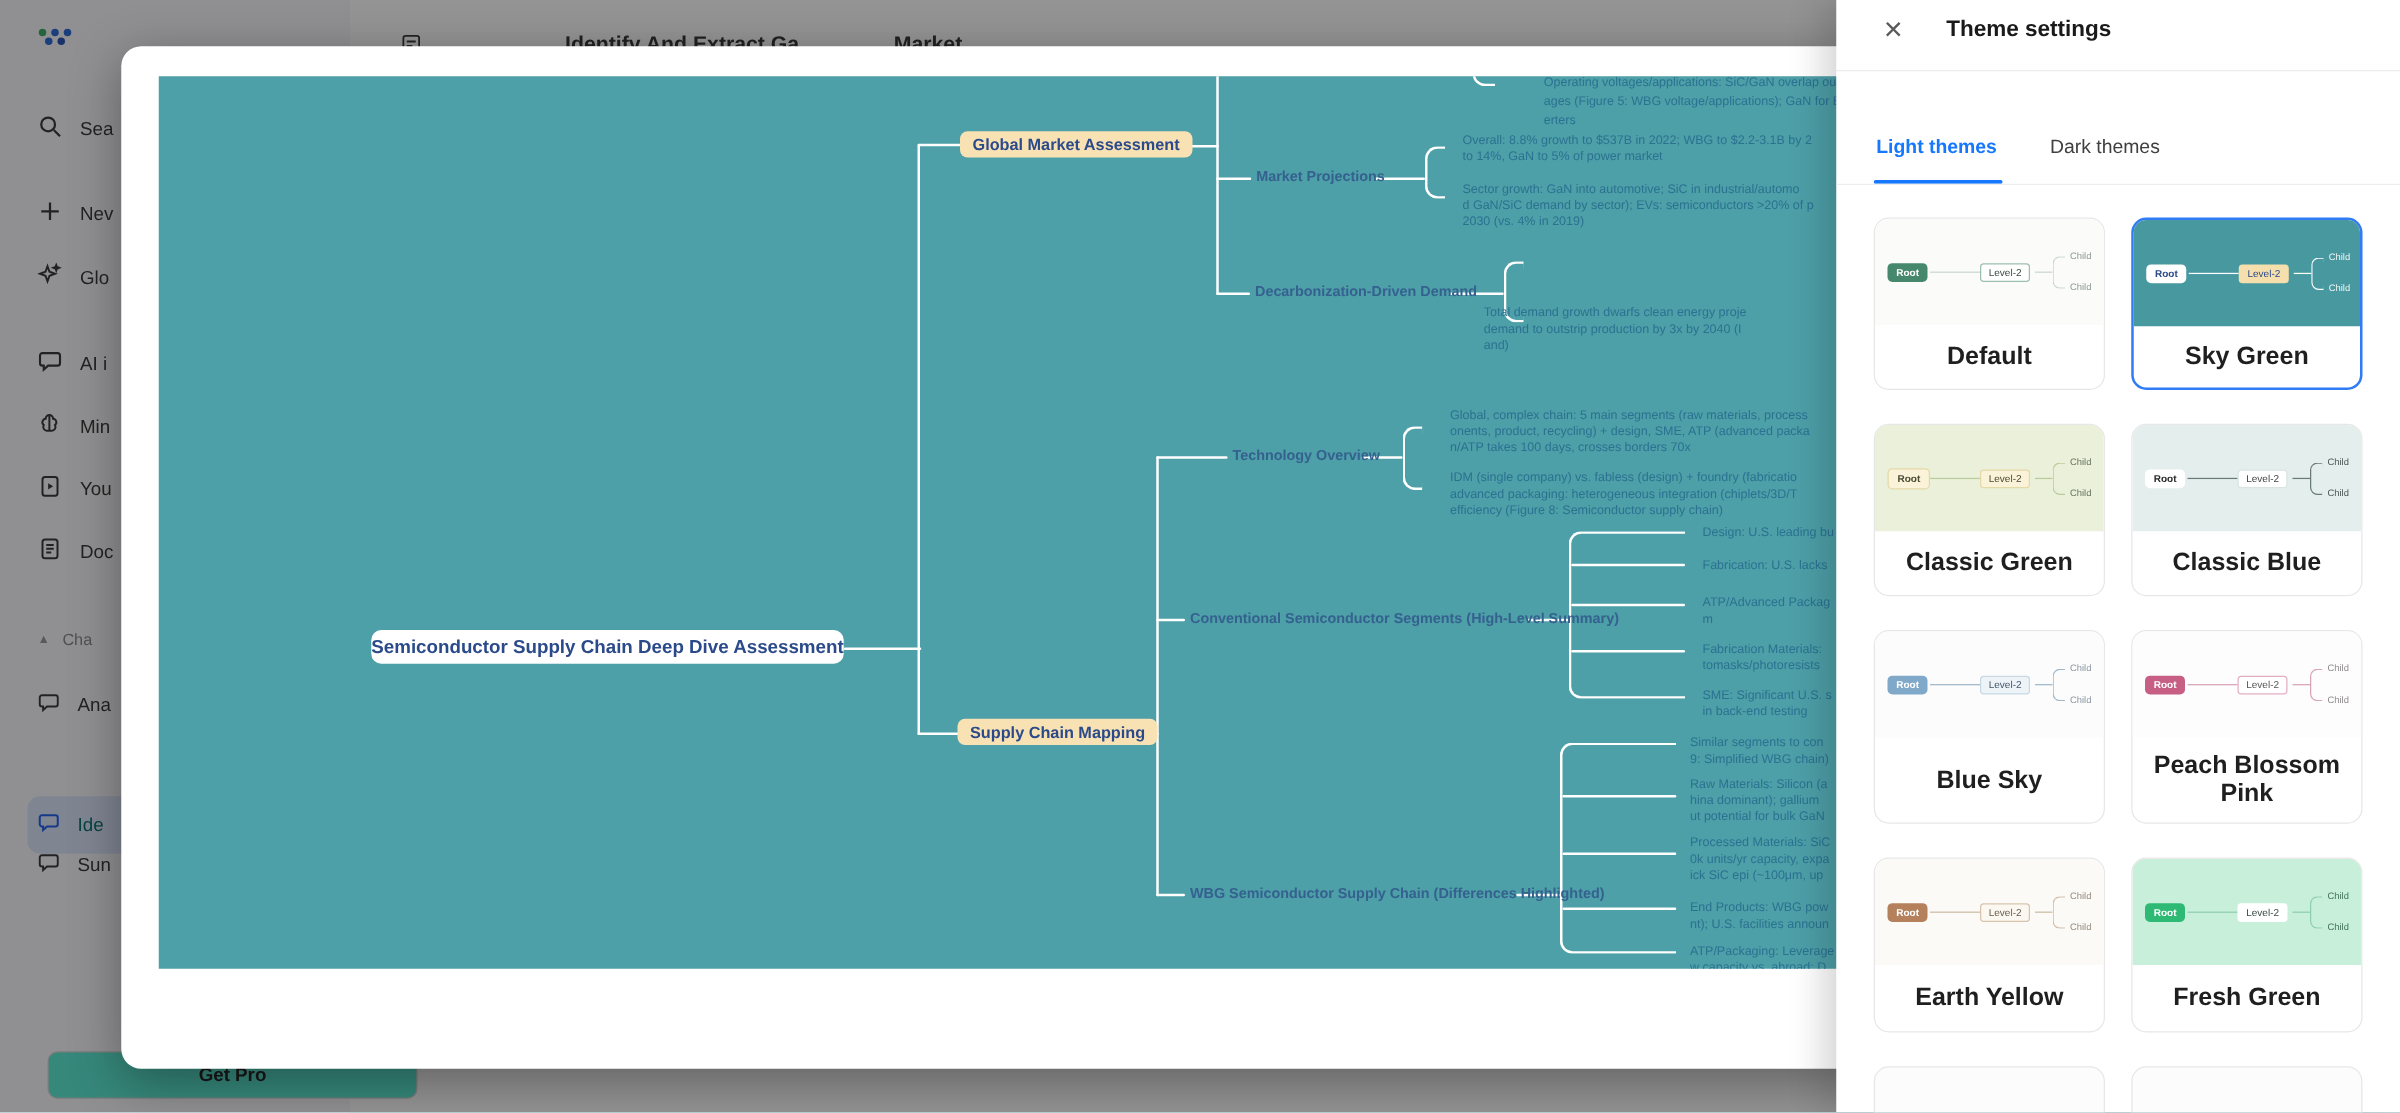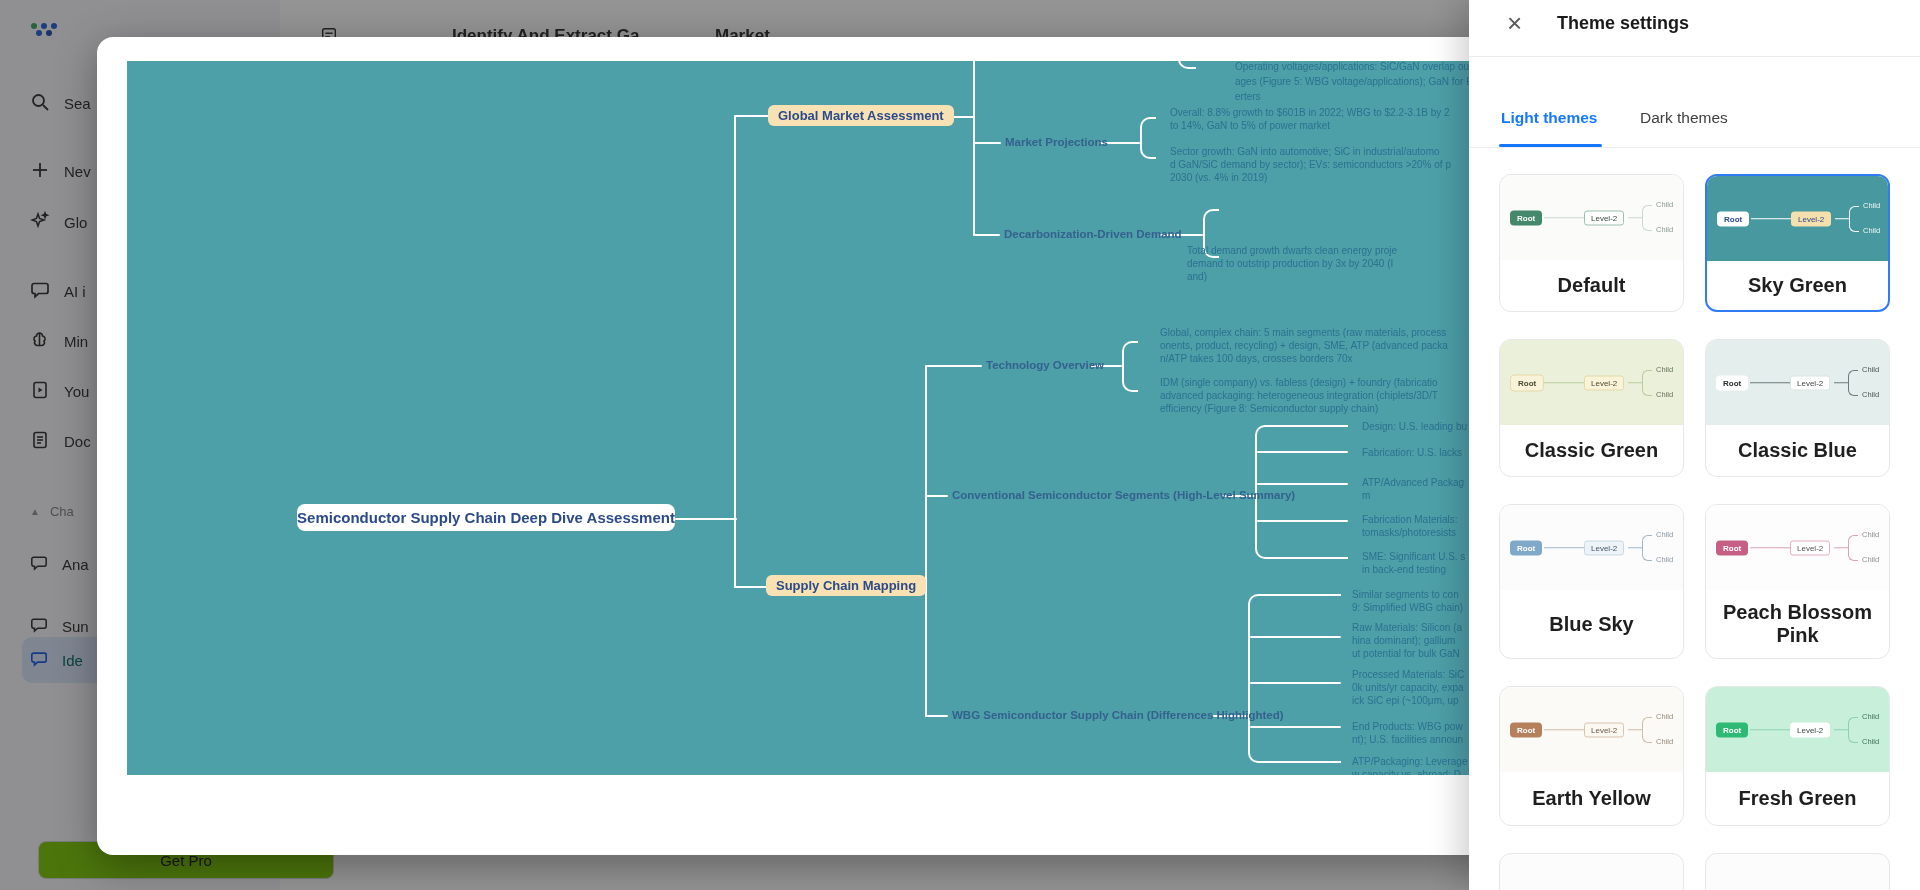--- a/index.html
+++ b/index.html
@@ -6,21 +6,21 @@
   body { font-family:"Liberation Sans","DejaVu Sans",sans-serif; background:#ffffff; }
   #stage { position:relative; width:1920px; height:890px; overflow:hidden; background:#ffffff; }
 
   
   #sidebar { position:absolute; left:0; top:0; width:280px; height:890px; background:#f9f9fb; z-index:1; }
   .sb-item { position:absolute; left:30px; display:flex; align-items:center; gap:14px; height:30px; color:#3c3c3c; font-size:15px; white-space:nowrap; }
   .sb-item svg { flex:0 0 auto; }
   .sb-section { color:#8a8a8a; font-size:13px; gap:10px; }
   .sb-pill { position:absolute; left:22px; top:637px; width:244px; height:46px; background:#dde6fb; border-radius:10px; }
   .sb-sel { color:#0f766e; }
-  #getpro { position:absolute; left:38px; top:841px; width:296px; height:38px; background:#84cc16; border:1px solid #d6d6d6; border-radius:8px; font-weight:400; font-size:15px; color:#2a2a2a; display:flex; align-items:center; justify-content:center; }
+  #getpro { position:absolute; left:38px; top:841px; width:296px; height:38px; background:#5eead4; border:1px solid #d6d6d6; border-radius:8px; font-weight:700; font-size:15px; color:#2a2a2a; display:flex; align-items:center; justify-content:center; }
 
   
   #topbar { position:absolute; left:280px; top:0; right:0; height:56px; background:#ffffff; z-index:1; }
   .tb-title { position:absolute; top:26px; font-size:17px; font-weight:600; color:#3a3a3a; white-space:nowrap; }
 
   
   #backdrop { position:absolute; inset:0; background:rgba(0,0,0,0.42); z-index:5; }
 
   
   #modal { position:absolute; left:97px; top:37px; width:1390px; height:818px; background:#ffffff; border-radius:16px; box-shadow:0 10px 40px rgba(0,0,0,.35); z-index:10; overflow:hidden; }
@@ -142,21 +142,21 @@
     <div class="sb-item sb-section" style="top:496px;">
       <span style="font-size:10px;color:#9a9a9a;">▲</span>
       <span>Cha</span>
     </div>
     <div class="sb-item" style="top:549px;">
       <span><svg width="18" height="18" viewBox="0 0 20 20" fill="none" stroke="#3c3c3c" stroke-width="1.7">
             <path d="M4 3.5 h12 a2 2 0 0 1 2 2 v6 a2 2 0 0 1 -2 2 h-7.5 l-3.5 3.2 v-3.2 h-1 a2 2 0 0 1 -2 -2 v-6 a2 2 0 0 1 2 -2 z"></path>
           </svg></span>
       <span>Ana</span>
     </div>
-    <div class="sb-item" style="top:567px;margin-top:44px;">
+    <div class="sb-item" style="top:633px;margin-top:44px;">
       <span><svg width="18" height="18" viewBox="0 0 20 20" fill="none" stroke="#3c3c3c" stroke-width="1.7">
             <path d="M4 3.5 h12 a2 2 0 0 1 2 2 v6 a2 2 0 0 1 -2 2 h-7.5 l-3.5 3.2 v-3.2 h-1 a2 2 0 0 1 -2 -2 v-6 a2 2 0 0 1 2 -2 z"></path>
           </svg></span>
       <span>Sun</span>
     </div>
     <div class="sb-pill"></div>
     <div class="sb-item sb-sel" style="top:645px;">
       <span><svg width="18" height="18" viewBox="0 0 20 20" fill="none" stroke="#2563eb" stroke-width="1.8">
             <path d="M4 3.5 h12 a2 2 0 0 1 2 2 v6 a2 2 0 0 1 -2 2 h-7.5 l-3.5 3.2 v-3.2 h-1 a2 2 0 0 1 -2 -2 v-6 a2 2 0 0 1 2 -2 z"></path>
           </svg></span>
@@ -226,21 +226,21 @@
 
       <div class="branch" style="left:878px;top:75px;">Market Projections</div>
       <div class="branch" style="left:877px;top:167px;">Decarbonization-Driven Demand</div>
       <div class="branch" style="left:859px;top:298px;">Technology Overview</div>
       <div class="branch" style="left:825px;top:428px;">Conventional Semiconductor Segments (High-Level Summary)</div>
       <div class="branch" style="left:825px;top:648px;">WBG Semiconductor Supply Chain (Differences Highlighted)</div>
 
       <div class="leaf leaf-lg" style="left:1108px;top:-2px;">Operating voltages/applications: SiC/GaN overlap ou
 ages (Figure 5: WBG voltage/applications); GaN for E
 erters</div>
-      <div class="leaf" style="left:1043px;top:45px;">Overall: 8.8% growth to $601B in 2022; WBG to $2.2-3.1B by 2
+      <div class="leaf" style="left:1043px;top:45px;">Overall: 8.8% growth to $537B in 2022; WBG to $2.2-3.1B by 2
 to 14%, GaN to 5% of power market</div>
       <div class="leaf" style="left:1043px;top:84px;">Sector growth: GaN into automotive; SiC in industrial/automo
 d GaN/SiC demand by sector); EVs: semiconductors &gt;20% of p
 2030 (vs. 4% in 2019)</div>
       <div class="leaf" style="left:1060px;top:183px;">Total demand growth dwarfs clean energy proje
 demand to outstrip production by 3x by 2040 (I
 and)</div>
       <div class="leaf" style="left:1033px;top:265px;">Global, complex chain: 5 main segments (raw materials, process
 onents, product, recycling) + design, SME, ATP (advanced packa
 n/ATP takes 100 days, crosses borders 70x</div>

